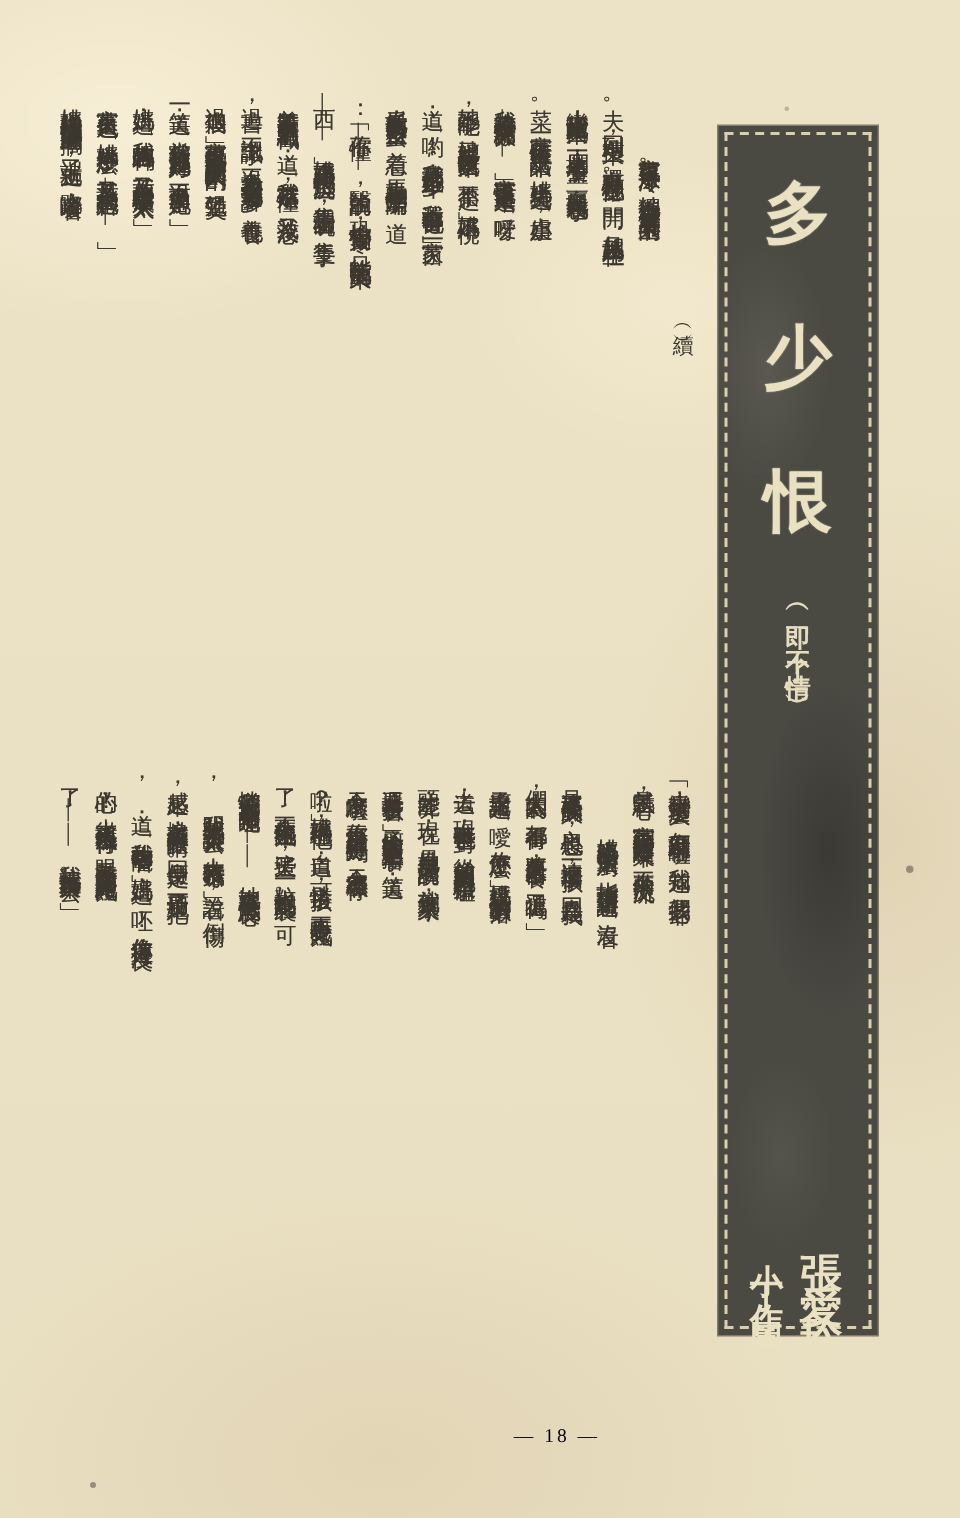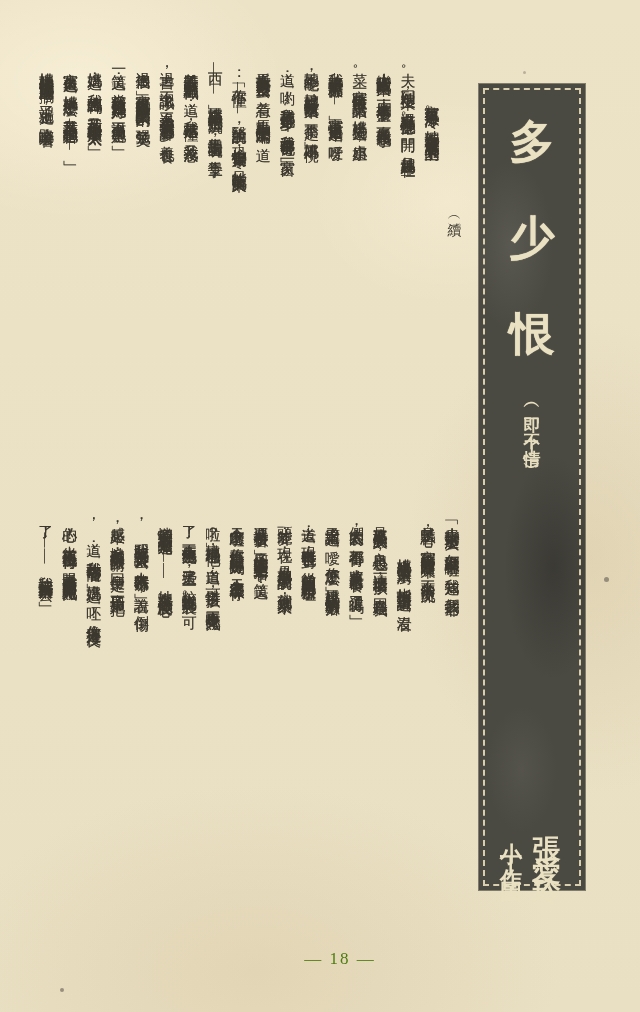--- a/index.html
+++ b/index.html
@@ -77,21 +77,21 @@
   .author-col{
     position:absolute;
     writing-mode:vertical-rl;text-orientation:mixed;
     color:#eae1c2;font-weight:bold;
   }
   #author{left:48px;bottom:16px;font-size:28px;letter-spacing:20px;}
   #illustrator{left:17px;bottom:13px;font-size:22px;letter-spacing:13px;}
   
   #page-number{
     position:absolute;left:280px;top:949px;width:120px;
-    text-align:center;font-size:17px;letter-spacing:2px;color:#4d7c0f;
+    text-align:right;font-size:13px;letter-spacing:2px;color:#000000;
   }
   
   .speck{position:absolute;width:4px;height:4px;border-radius:50%;background:#6d665a;opacity:.65;}
   #speck1{left:60px;top:988px;}
   #speck2{left:604px;top:577px;width:5px;height:5px;}
   #speck3{left:523px;top:71px;width:3px;height:3px;opacity:.4;}
 </style>
 </head>
 <body>
 

